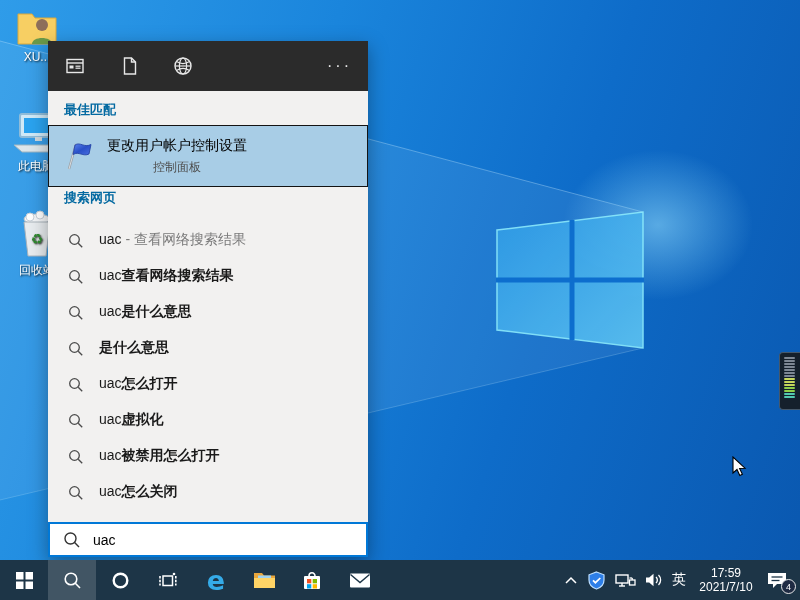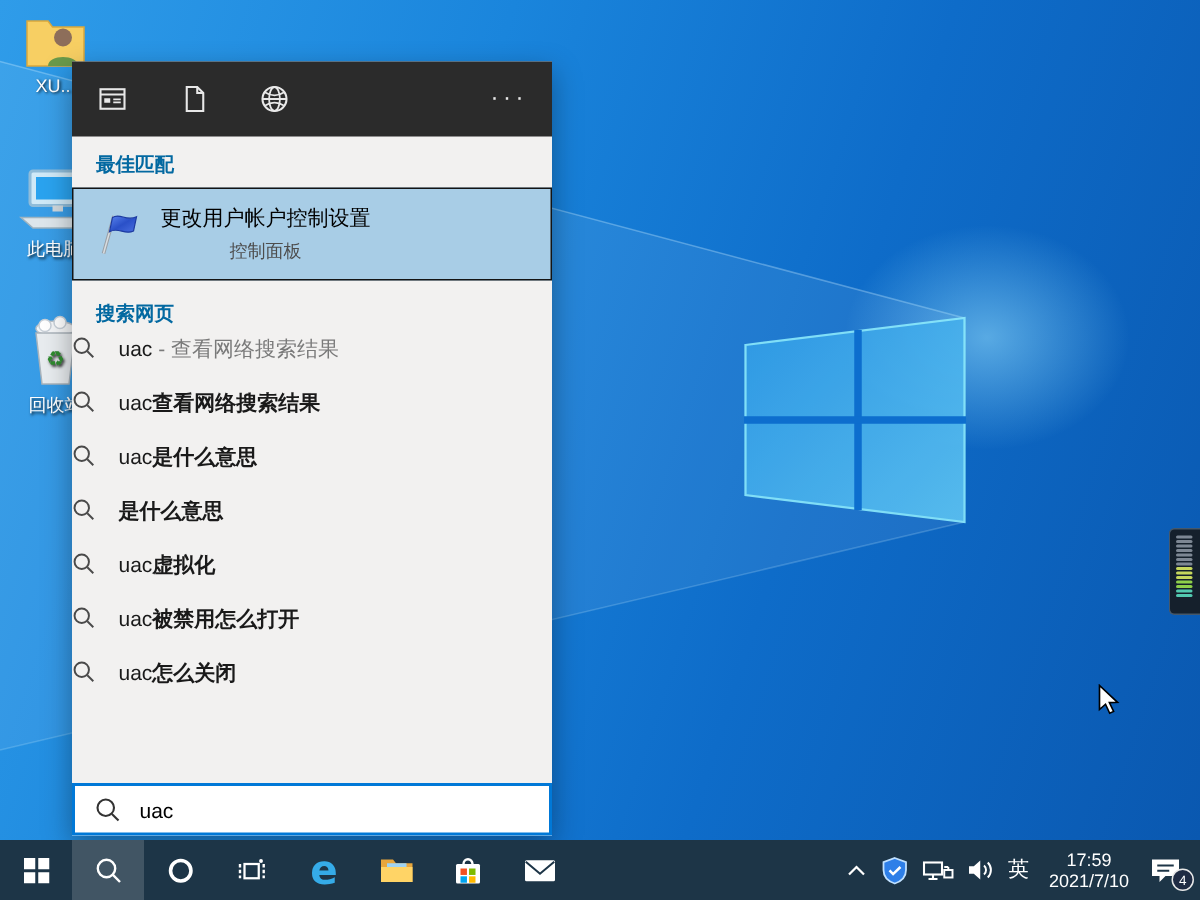--- a/index.html
+++ b/index.html
@@ -30,21 +30,21 @@
     padding:0 16px; gap:32px; }
   .ph-tab { width:22px; height:22px; display:flex; align-items:center; justify-content:center; }
   .ph-more { margin-left:auto; color:#e8e8e8; font-size:16px; letter-spacing:3px; line-height:10px; }
 
   .section-label { font-size:13px; font-weight:bold; color:#0369a1; margin:10px 0 6px 16px; }
   .best-row { height:62px; background:#a8cde6; border:1px solid #141414;
     display:flex; align-items:center; padding-left:13px; gap:13px;text-align:center; }
   .best-title { font-size:14px; color:#000; }
   .best-sub { font-size:12px; color:#4d4d4d; margin-top:4px; }
 
-  .sug-row { height:36px; display:flex; align-items:flex-start; gap:15px; }
+  .sug-row { height:36px; display:flex; align-items:flex-end; padding-left:20px; gap:15px; }
   .sug-text { font-size:14px; color:#1a1a1a; }
   .seg-bold { font-weight:bold; }
   .seg-gray { color:#7a7a7a; }
 
   .search-box { position:absolute; left:0; right:0; bottom:0; height:35px; background:#fff;
     border:2px solid #0078d7; display:flex; align-items:center; padding-left:13px; gap:12px; }
   .search-box input { border:none; outline:none; flex:1; font-size:14px; color:#000;
     font-family:"Liberation Sans","DejaVu Sans",sans-serif; background:transparent; }
 
   
@@ -183,21 +183,21 @@
       <line x1="7" y1="29" x2="14" y2="4" stroke="#9aa0a6" stroke-width="2.4"></line>
       <line x1="7" y1="29" x2="14" y2="4" stroke="#d8dce0" stroke-width="1"></line>
       <path d="M13,5 C18,1.5 22,8 29,4.5 L27,14 C21,17 17,11 11,14.5 Z" fill="url(#flag)" stroke="#1c3aa0" stroke-width="0.8"></path>
     </svg>
     <div>
       <div class="best-title">更改用户帐户控制设置</div>
       <div class="best-sub">控制面板</div>
     </div>
   </div>
 
-  <div class="section-label" style="margin-top:13px">搜索网页</div>
+  <div class="section-label" style="margin-top:2px">搜索网页</div>
 
   <div>
     <div class="sug-row">
       <svg width="16" height="16">
         <circle cx="6.5" cy="6.5" r="4.8" fill="none" stroke="#4a4a4a" stroke-width="1.3"></circle>
         <line x1="10.2" y1="10.2" x2="14.2" y2="14.2" stroke="#4a4a4a" stroke-width="1.3"></line>
       </svg>
       <span class="sug-text"><span>uac</span><span class="seg-gray"> - 查看网络搜索结果</span></span>
     </div>
 
@@ -218,20 +218,27 @@
     </div>
 
     <div class="sug-row">
       <svg width="16" height="16">
         <circle cx="6.5" cy="6.5" r="4.8" fill="none" stroke="#4a4a4a" stroke-width="1.3"></circle>
         <line x1="10.2" y1="10.2" x2="14.2" y2="14.2" stroke="#4a4a4a" stroke-width="1.3"></line>
       </svg>
       <span class="sug-text"><span class="seg-bold">是什么意思</span></span>
     </div>
 
+    <div class="sug-row">
+      <svg width="16" height="16">
+        <circle cx="6.5" cy="6.5" r="4.8" fill="none" stroke="#4a4a4a" stroke-width="1.3"></circle>
+        <line x1="10.2" y1="10.2" x2="14.2" y2="14.2" stroke="#4a4a4a" stroke-width="1.3"></line>
+      </svg>
+      <span class="sug-text"><span>uac</span><span class="seg-bold">怎么打开</span></span>
+    </div>
 
     <div class="sug-row">
       <svg width="16" height="16">
         <circle cx="6.5" cy="6.5" r="4.8" fill="none" stroke="#4a4a4a" stroke-width="1.3"></circle>
         <line x1="10.2" y1="10.2" x2="14.2" y2="14.2" stroke="#4a4a4a" stroke-width="1.3"></line>
       </svg>
       <span class="sug-text"><span>uac</span><span class="seg-bold">虚拟化</span></span>
     </div>
 
     <div class="sug-row">

